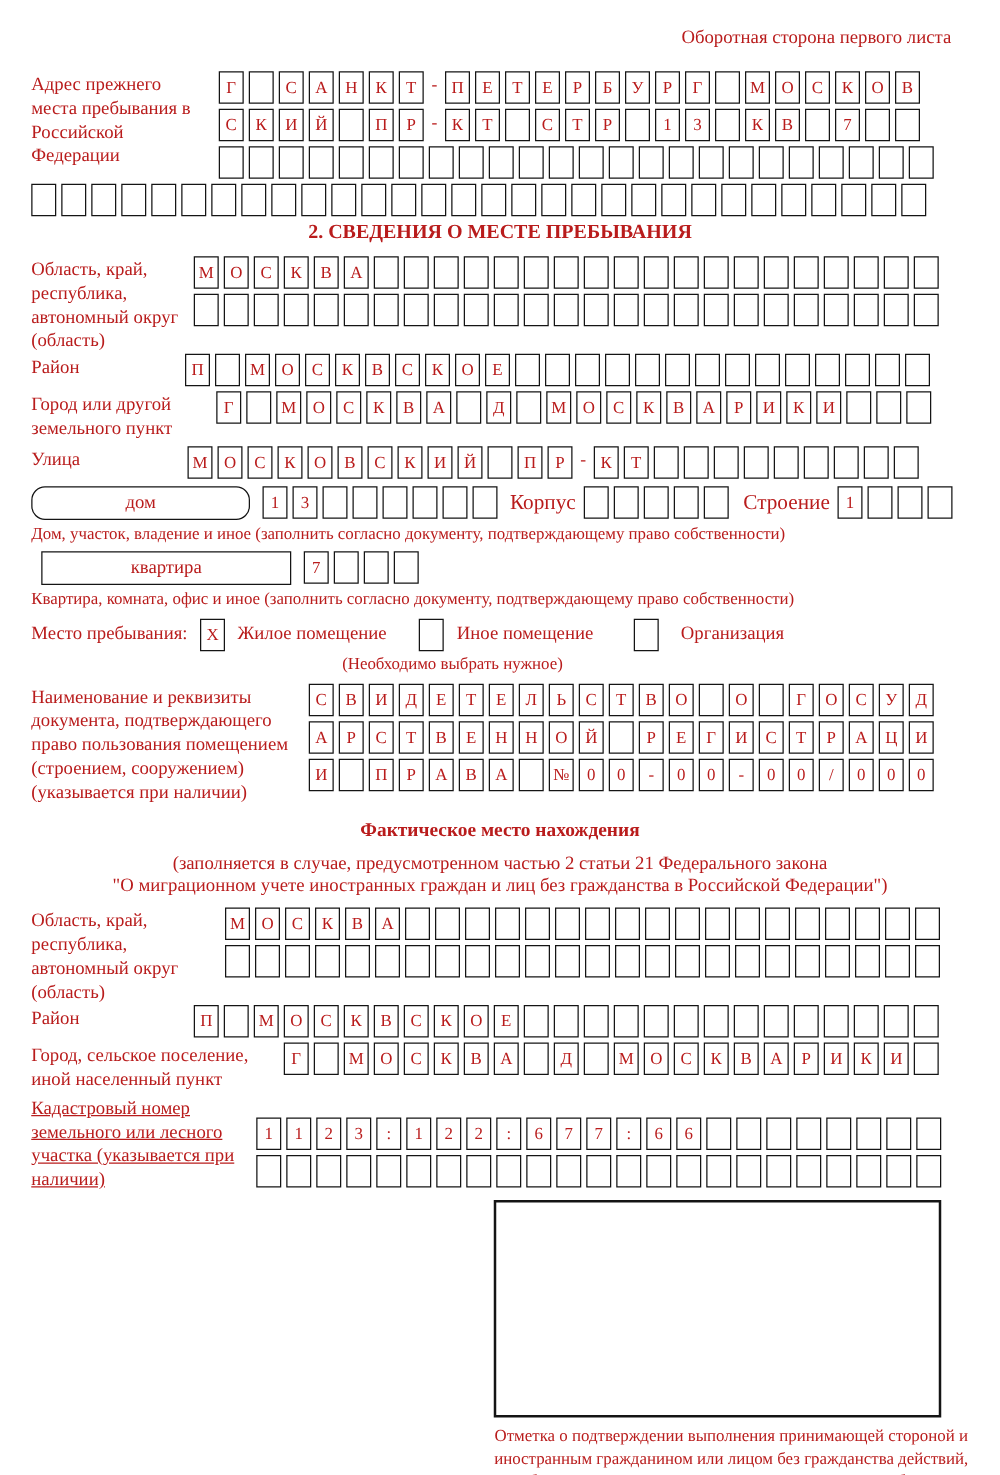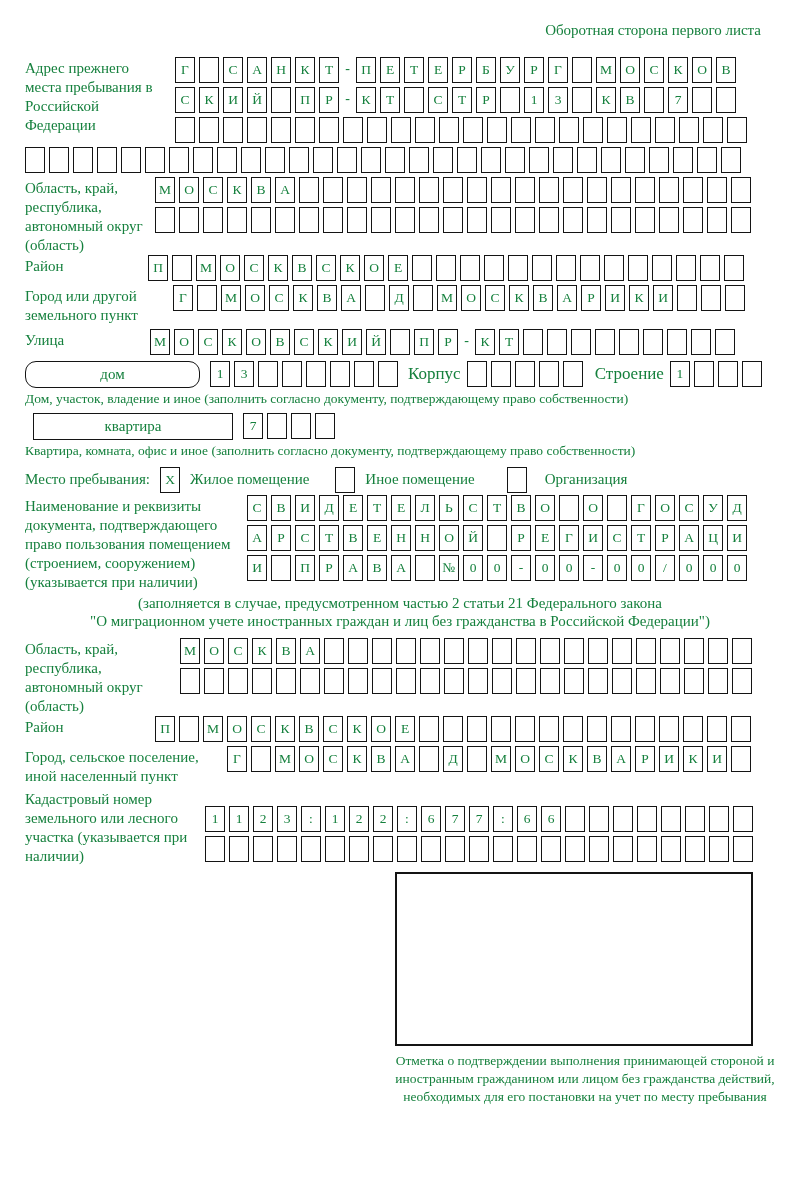--- a/index.html
+++ b/index.html
@@ -1,18 +1,18 @@
 <!DOCTYPE html>
 <html><head>
 <meta charset="utf-8">
 <style>
   html,body{margin:0;padding:0;background:#fff;}
   .page{
     position:relative;width:800px;height:1180px;box-sizing:border-box;
-    padding:10px 25px 0 25px;overflow:hidden;background:#fff;color:#15803d;
+    padding:10px 25px 0 25px;overflow:hidden;background:#fff;color:#b91c1c;
     font-family:"Liberation Serif","DejaVu Serif",serif;
   }
   .hdr-note{text-align:right;font-size:15px;margin:12px 14px 18px 0;}
   .frow{display:flex;align-items:flex-start;}
   .flabel{font-size:15px;line-height:19px;flex:none;padding-top:2px;}
   .gridcol{display:flex;flex-direction:column;gap:4px;}
   .brow{display:flex;gap:4px;flex:none;}
   .cell{
     flex:none;box-sizing:border-box;width:20px;height:26px;
     border:1.6px solid #141414;font-size:13.5px;line-height:23px;
@@ -153,20 +153,21 @@
       <span class="cell"></span>
       <span class="cell"></span>
       <span class="cell"></span>
       <span class="cell"></span>
       <span class="cell"></span>
       <span class="cell"></span>
       <span class="cell"></span>
       <span class="cell"></span>
     </div>
 
+  <div class="sec-title">2. СВЕДЕНИЯ О МЕСТЕ ПРЕБЫВАНИЯ</div>
 
   <div class="frow">
     <div class="flabel" style="width:122px;margin-right:8px;">Область, край, республика, автономный округ (область)</div>
     <div class="gridcol">
       <div class="brow">
           <span class="cell">М</span>
           <span class="cell">О</span>
           <span class="cell">С</span>
           <span class="cell">К</span>
           <span class="cell">В</span>
@@ -356,20 +357,21 @@
 
   <div class="frow mb2">
     <span class="opt" style="margin-right:10px;">Место пребывания:</span>
     <span class="cell">X</span>
     <span class="opt" style="margin:0 26px 0 10px;">Жилое помещение</span>
     <span class="cell"></span>
     <span class="opt" style="margin:0 32px 0 10px;">Иное помещение</span>
     <span class="cell"></span>
     <span class="opt" style="margin-left:18px;">Организация</span>
   </div>
+  <div class="note-center mb8">(Необходимо выбрать нужное)</div>
 
   <div class="frow mb2">
     <div class="flabel" style="width:214px;margin-right:8px;">Наименование и реквизиты документа, подтверждающего право пользования помещением (строением, сооружением) (указывается при наличии)</div>
     <div class="gridcol">
       <div class="brow">
           <span class="cell">С</span>
           <span class="cell">В</span>
           <span class="cell">И</span>
           <span class="cell">Д</span>
           <span class="cell">Е</span>
@@ -432,20 +434,21 @@
           <span class="cell">0</span>
           <span class="cell">0</span>
           <span class="cell">/</span>
           <span class="cell">0</span>
           <span class="cell">0</span>
           <span class="cell">0</span>
         </div>
     </div>
   </div>
 
+  <div class="fact-head">Фактическое место нахождения</div>
   <div class="fact-cap">(заполняется в случае, предусмотренном частью 2 статьи 21 Федерального закона</div>
   <div class="fact-cap mb8">"О миграционном учете иностранных граждан и лиц без гражданства в Российской Федерации")</div>
 
   <div class="frow">
     <div class="flabel" style="width:147px;margin-right:8px;">Область, край, республика, автономный округ (область)</div>
     <div class="gridcol">
       <div class="brow">
           <span class="cell">М</span>
           <span class="cell">О</span>
           <span class="cell">С</span>
@@ -553,21 +556,21 @@
         <span class="cell">А</span>
         <span class="cell">Р</span>
         <span class="cell">И</span>
         <span class="cell">К</span>
         <span class="cell">И</span>
         <span class="cell"></span>
       </div>
   </div>
 
   <div class="frow">
-    <div class="flabel" style="width:172px;margin-right:8px;">Кадастровый номер земельного или лесного участка (указывается при наличии)</div>
+    <div class="flabel" style="width:172px;margin-right:8px;text-decoration:underline;">Кадастровый номер земельного или лесного участка (указывается при наличии)</div>
     <div class="gridcol pt18">
       <div class="brow">
           <span class="cell">1</span>
           <span class="cell">1</span>
           <span class="cell">2</span>
           <span class="cell">3</span>
           <span class="cell">:</span>
           <span class="cell">1</span>
           <span class="cell">2</span>
           <span class="cell">2</span>

